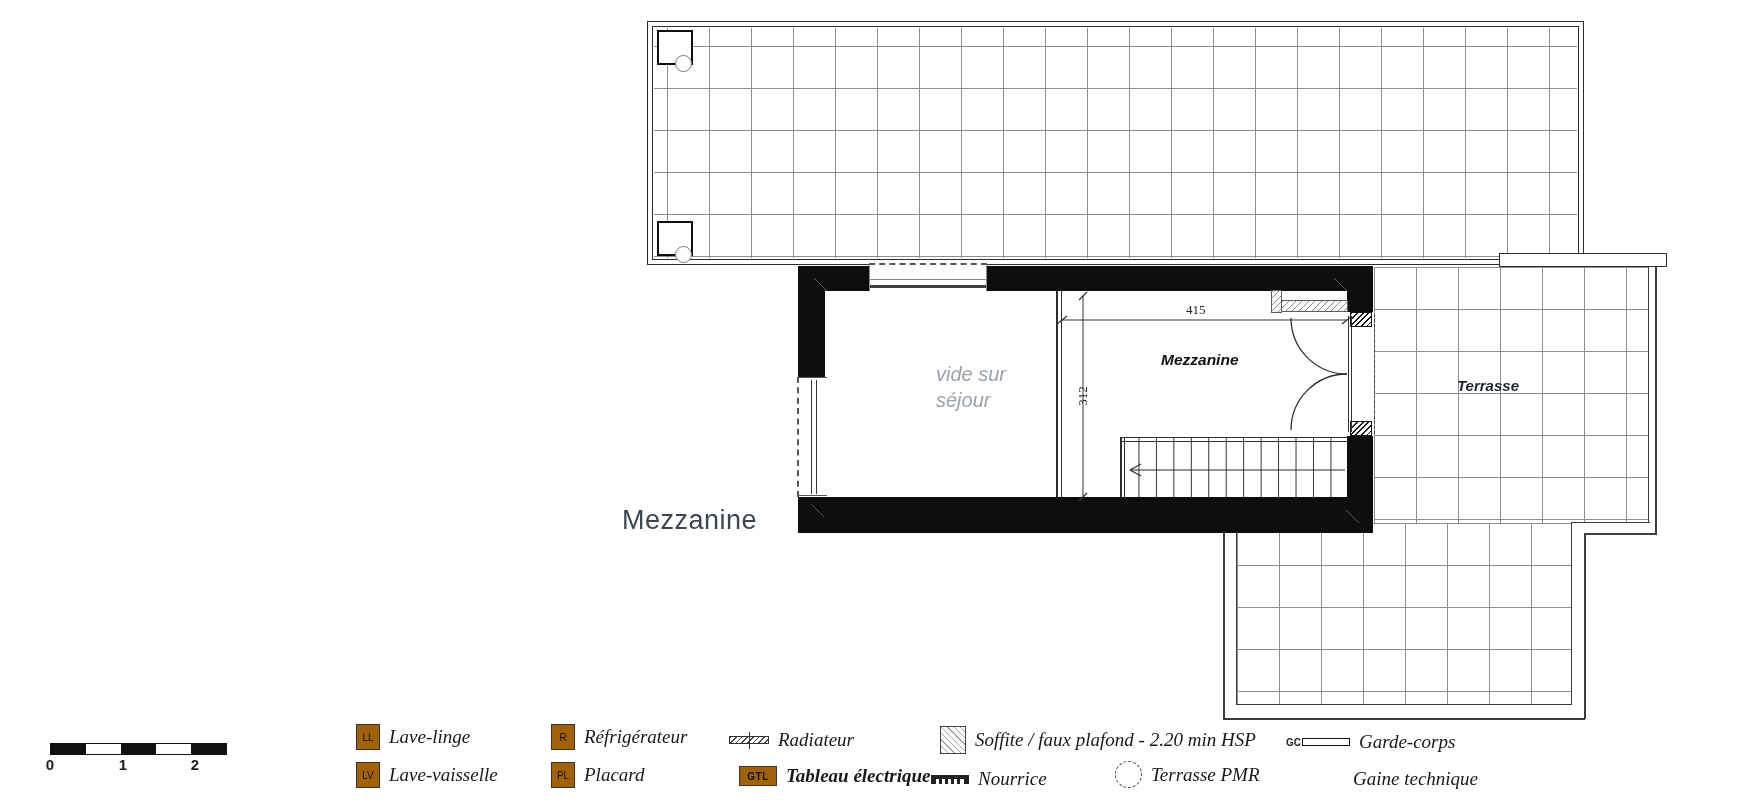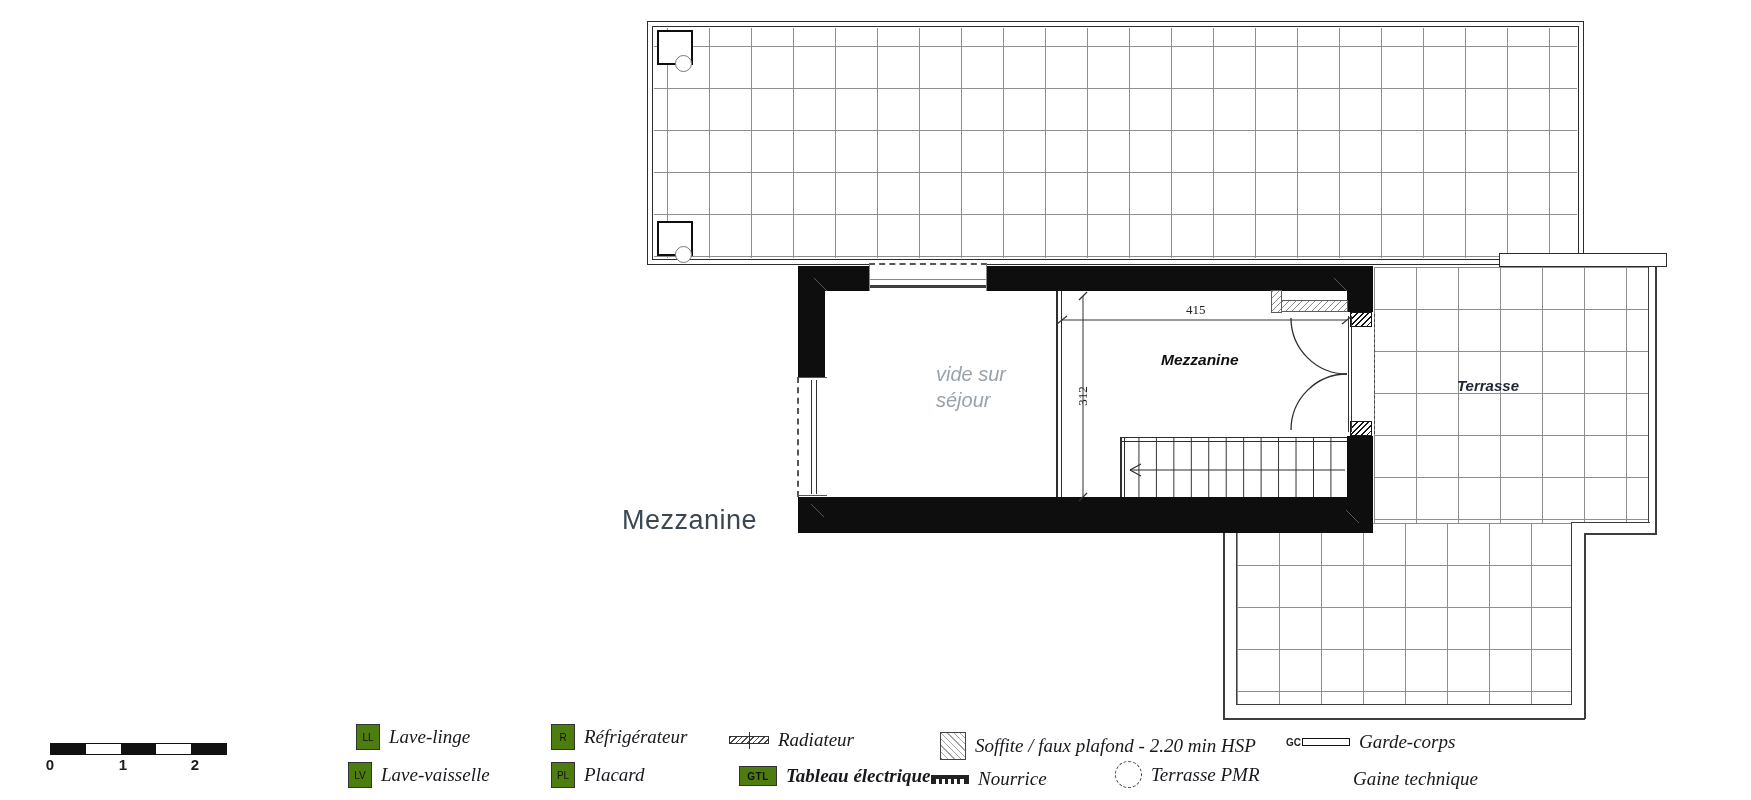--- a/index.html
+++ b/index.html
@@ -50,21 +50,21 @@
   .lbl-room{font-style:italic;font-weight:bold;font-size:15.5px;color:#101010;}
   .lbl-terr{font-style:italic;font-weight:600;font-size:15px;color:#1e2530;}
   .lbl-floor{font-size:27px;color:var(--floor);letter-spacing:.5px;}
   .lbl-dim{font-family:"Liberation Serif",serif;font-size:13px;color:#222;}
   .rot90{transform:rotate(-90deg);transform-origin:center center;text-align:center;}
 
   
   .lgi{position:absolute;display:flex;align-items:center;gap:9px;}
   .lg-label{font-family:"Liberation Serif",serif;font-style:italic;font-size:19px;color:var(--text);white-space:nowrap;}
   .lg-box{display:flex;align-items:center;justify-content:center;width:24px;height:26px;
-      border:1.3px solid #333;font-size:10px;color:#111;background:#4d7c0f;box-sizing:border-box;}
+      border:1.3px solid #333;font-size:10px;color:#111;background:#a16207;box-sizing:border-box;}
   .lg-box.wide{width:38px;height:20px;letter-spacing:.5px;}
   .lg-rad{position:relative;width:40px;height:8px;border:1px solid #333;box-sizing:border-box;background:#fff;
       background-image:repeating-linear-gradient(135deg,#4a4a4a 0 1px,transparent 1px 4px);}
   .lg-rad-tick{position:absolute;left:19px;top:-5px;width:1.3px;height:17px;background:#333;}
   .lg-soffit{width:26px;height:28px;border:1.5px solid #444;box-sizing:border-box;background:#fff;
       background-image:repeating-linear-gradient(45deg,#a5a5a5 0 1px,transparent 1px 4.5px);}
   .lg-pmr{width:27px;height:27px;border:1.6px dashed #444;border-radius:50%;box-sizing:border-box;background:#fff;}
   .lg-gc{display:flex;align-items:center;gap:1px;}
   .lg-gc-text{font-size:10px;font-weight:bold;color:#222;}
   .lg-gc-bar{width:48px;height:8px;border:1.6px solid #111;box-sizing:border-box;background:#fff;}
@@ -169,21 +169,21 @@
   <div class="lbl lbl-room" style="left:1161px;top:351px;">Mezzanine</div>
   <div class="lbl lbl-terr" style="left:1457px;top:377px;">Terrasse</div>
   <div class="lbl lbl-dim" style="left:1186px;top:302px;">415</div>
   <div class="lbl lbl-dim rot90" style="left:1066px;top:388px;width:34px;">312</div>
   <div class="lbl lbl-floor" style="left:622px;top:505px;">Mezzanine</div>
 
   <div class="lgi" style="left:356px;top:724px;">
     <span class="lg-box">LL</span>
     <span class="lg-label">Lave-linge</span>
   </div>
-  <div class="lgi" style="left:348px;top:762px;align-items:center;">
+  <div class="lgi" style="left:356px;top:762px;align-items:center;">
     <span class="lg-box">LV</span>
     <span class="lg-label">Lave-vaisselle</span>
   </div>
   <div class="lgi" style="left:551px;top:724px;">
     <span class="lg-box">R</span>
     <span class="lg-label">Réfrigérateur</span>
   </div>
   <div class="lgi" style="left:551px;top:762px;">
     <span class="lg-box">PL</span>
     <span class="lg-label">Placard</span>
@@ -191,21 +191,21 @@
   <div class="lgi" style="left:729px;top:729px;">
     <span class="lg-rad">
         <span class="lg-rad-tick"></span>
       </span>
     <span class="lg-label">Radiateur</span>
   </div>
   <div class="lgi" style="left:739px;top:765px;font-weight:bold;">
     <span class="lg-box wide">GTL</span>
     <span class="lg-label">Tableau électrique</span>
   </div>
-  <div class="lgi" style="left:940px;top:726px;margin-top:6px;">
+  <div class="lgi" style="left:940px;top:726px;">
     <span class="lg-soffit"></span>
     <span class="lg-label">Soffite / faux plafond - 2.20 min HSP</span>
   </div>
   <div class="lgi" style="left:931px;top:768px;text-align:center;">
     <svg width="38" height="14">
       <rect x="0" y="3" width="5" height="9" fill="#222"></rect>
       <rect x="33" y="3" width="5" height="9" fill="#222"></rect>
       <rect x="3" y="3" width="32" height="4" fill="#222"></rect>
       <rect x="8" y="7" width="3" height="5" fill="#222"></rect>
       <rect x="14" y="7" width="3" height="5" fill="#222"></rect>

